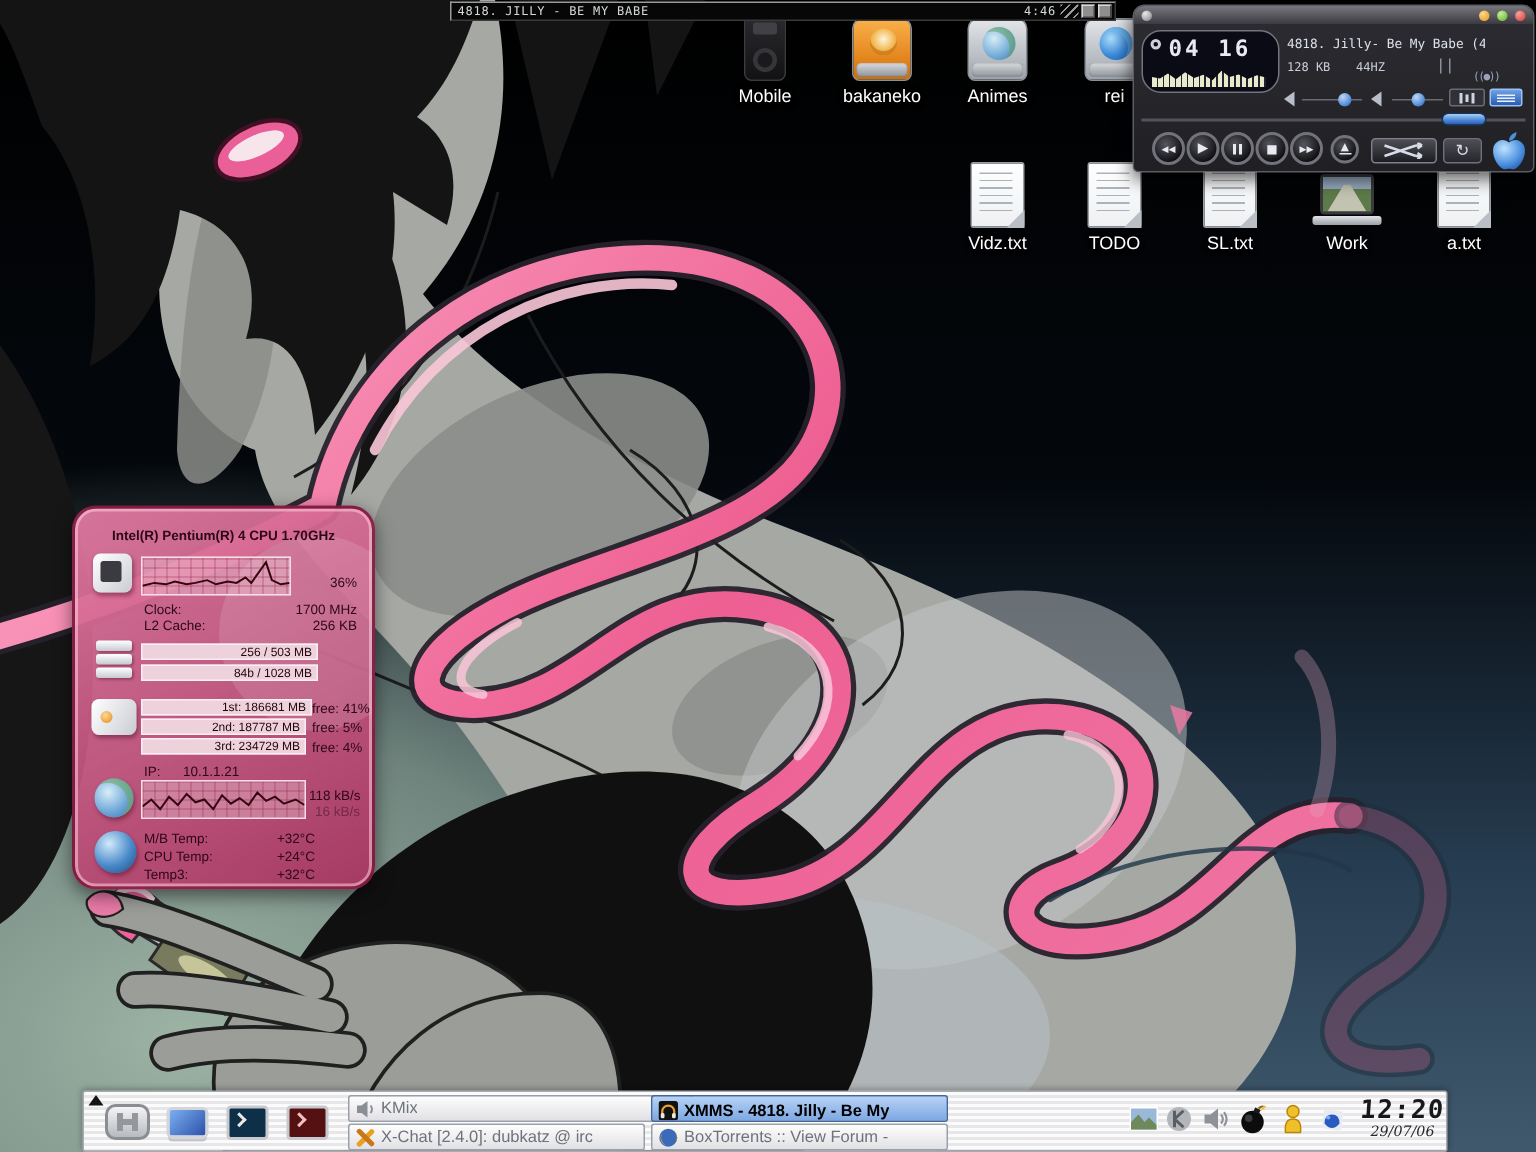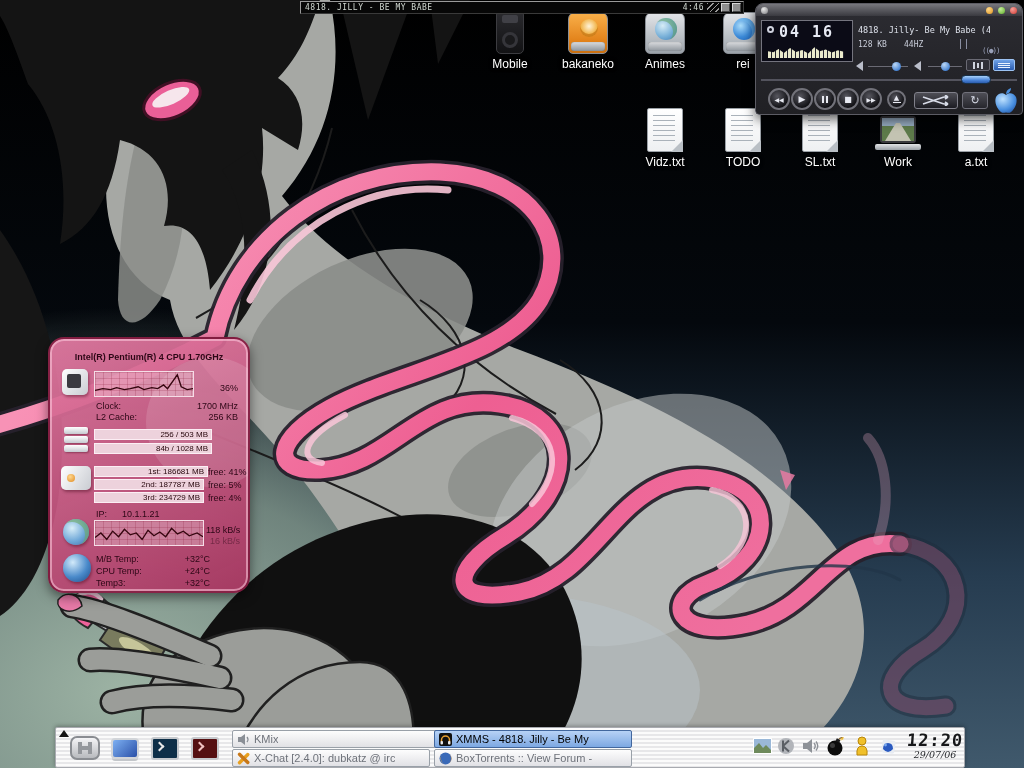--- a/index.html
+++ b/index.html
@@ -70,21 +70,21 @@
     font-family:"DejaVu Sans Mono",monospace;}
   .x-titlebar{position:absolute;left:0;top:0;right:0;height:12px;
     background:linear-gradient(#77777d,#3a3a40);border-radius:7px 7px 0 0;}
   .x-menu-btn{position:absolute;left:5px;top:3px;width:7px;height:7px;border-radius:50%;
     background:radial-gradient(circle at 35% 30%,#e8e8e8,#7e7e82);}
   .tb{position:absolute;top:3px;width:7px;height:7px;border-radius:50%;}
   .tb.min{right:29px;background:radial-gradient(circle at 35% 30%,#ffd98a,#e0941f);}
   .tb.shade{right:17px;background:radial-gradient(circle at 35% 30%,#c6ee9a,#5fae2a);}
   .tb.close{right:5px;background:radial-gradient(circle at 35% 30%,#f6a09a,#d33a32);}
   .x-display{position:absolute;left:5px;top:16px;width:90px;height:40px;
-    background:#0b0b16;border:1px solid #74747e;border-radius:0;}
+    background:#0b0b16;border:1px solid #74747e;border-radius:13px;}
   .x-state{position:absolute;left:5px;top:5px;width:7px;height:7px;border-radius:50%;
     border:2px solid #cfd2de;box-sizing:border-box;}
   .x-time{position:absolute;left:17px;top:2px;font-size:15px;font-weight:bold;
     letter-spacing:2px;color:#e7eaf4;}
   .x-spectrum{position:absolute;left:6px;bottom:3px;width:76px;height:15px;
     background:repeating-linear-gradient(90deg,#e9e9cb 0 3px,#23232d 3px 4px);
     clip-path:polygon(0 100%,0 55%,7% 62%,14% 40%,21% 66%,29% 34%,37% 60%,45% 46%,53% 70%,61% 28%,68% 55%,76% 44%,84% 64%,92% 48%,100% 58%,100% 100%);}
   .x-track{position:absolute;left:102px;top:21px;width:132px;font-size:8.5px;color:#dde1ea;
     white-space:nowrap;overflow:hidden;}
   .x-kb{position:absolute;left:102px;top:36px;font-size:8px;color:#c9cdd9;}
@@ -183,21 +183,21 @@
     position:relative;}
   .ic-term.navy{background:#0e2f48;}
   .ic-term.red{background:#551012;}
   .ic-term::before{content:"";position:absolute;left:3px;top:4px;width:5px;height:5px;
     border-right:2px solid #e8e8e8;border-bottom:2px solid #e8e8e8;transform:rotate(-45deg);}
   .ic-term.red::before{border-color:#f0c0c0;}
   .task{position:absolute;height:18px;display:flex;align-items:center;gap:4px;padding:0 4px;
     border:1px solid #99a0a8;border-radius:2px;box-sizing:border-box;
     background:linear-gradient(#fdfdfd,#e1e1e5);font-size:11px;color:#6e727a;cursor:pointer;
     overflow:hidden;white-space:nowrap;}
-  .task.active{background:linear-gradient(#b7d2f6,#7da8e2);border-color:#42679e;color:#000;font-weight:normal;}
+  .task.active{background:linear-gradient(#b7d2f6,#7da8e2);border-color:#42679e;color:#000;font-weight:bold;align-items:flex-end;}
   .task .tlabel{overflow:hidden;}
   .tray{position:absolute;top:8px;width:20px;height:20px;display:flex;align-items:center;
     justify-content:center;cursor:pointer;}
   .clock{position:absolute;left:844px;top:3px;width:70px;text-align:center;cursor:pointer;}
   .clock .time{font-family:"DejaVu Sans Mono",monospace;font-weight:bold;font-size:17px;
     color:#17181a;letter-spacing:1px;line-height:18px;transform:skewX(-4deg);}
   .clock .date{font-family:"DejaVu Serif",serif;font-style:italic;font-size:9.5px;color:#26282c;}
 </style>
 </head>
 <body>

